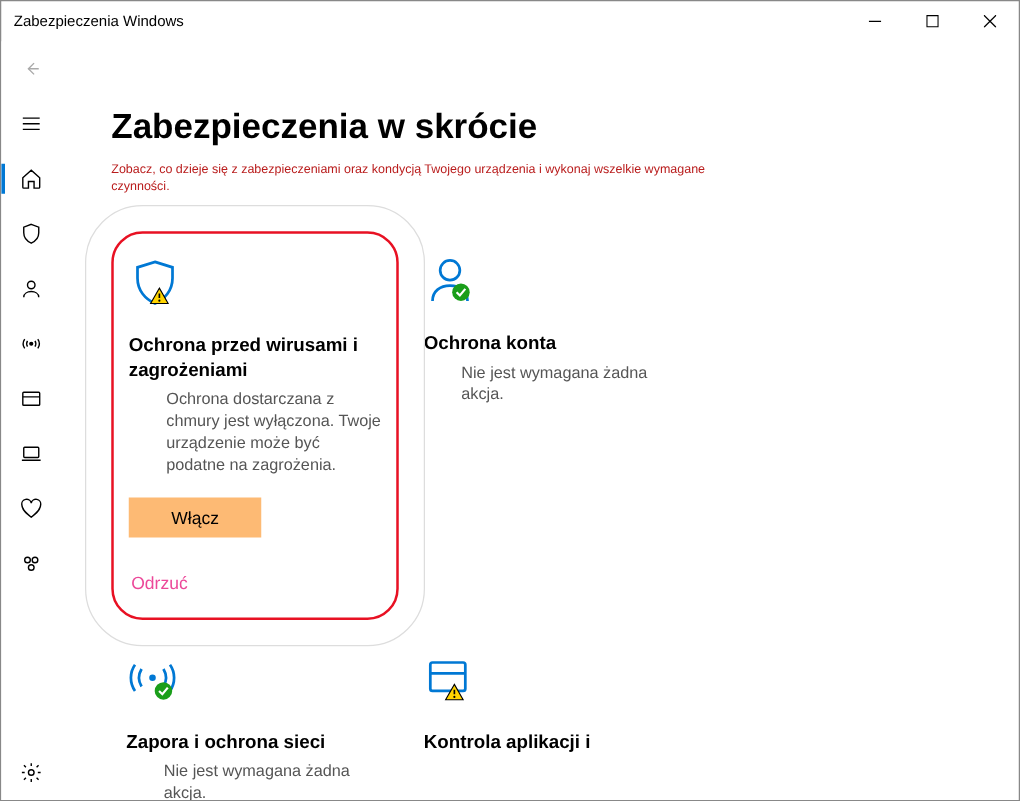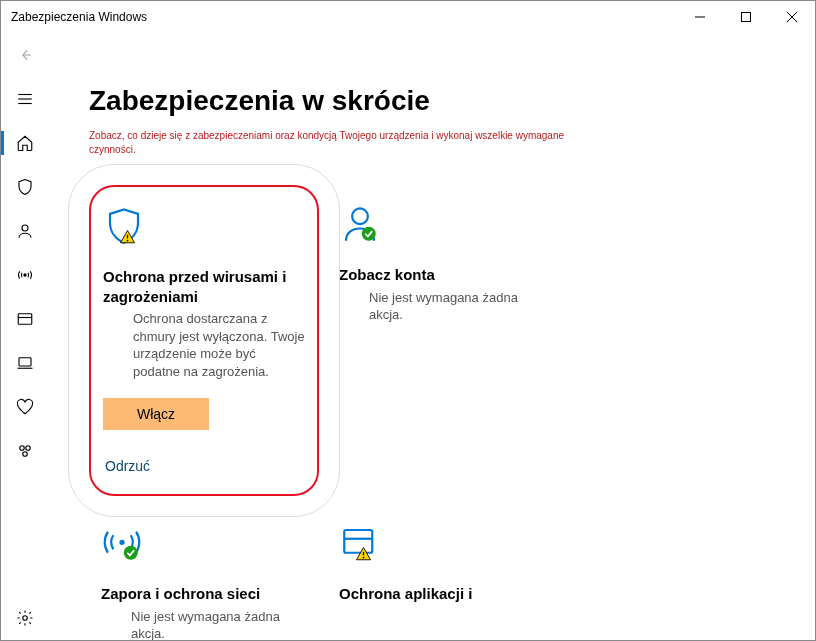--- a/index.html
+++ b/index.html
@@ -120,21 +120,21 @@
 .card-btn {
   margin-top: 18px;
   background: #fdba74;
   border: none;
   padding: 8px 34px;
   font-size: 14px;
   font-family: inherit;
   cursor: pointer;
 }
 .card-link {
-  color: #0c4a6e;
+  color: #ec4899;
   font-size: 14px;
   margin-top: 28px;
   cursor: pointer;
   margin-left: 2px;
 }
 .back-arrow {
   width: 48px;
   height: 44px;
   display: flex;
   align-items: center;
@@ -260,21 +260,21 @@
 
       <div class="card">
         <div class="card-icon">
           <svg viewBox="0 0 48 48">
             <circle cx="24" cy="14" r="9" fill="none" stroke="#0078d4" stroke-width="2.5"></circle>
             <path d="M8 42c0-9 7-14 16-14s16 5 16 14" fill="none" stroke="#0078d4" stroke-width="2.5"></path>
             <circle cx="34" cy="34" r="8" fill="#1a9e1a"></circle>
             <polyline points="30,34 33,37 38,31" fill="none" stroke="#fff" stroke-width="2"></polyline>
           </svg>
         </div>
-        <div class="card-title">Zobacz konta</div>
+        <div class="card-title">Ochrona konta</div>
         <div class="card-desc">Nie jest wymagana żadna akcja.</div>
       </div>
 
       <div class="card">
         <div class="card-icon">
           <svg viewBox="0 0 48 48">
             <path d="M8 10c-5 7-5 17 0 24M14 14c-3 5-3 11 0 16M40 10c5 7 5 17 0 24M34 14c3 5 3 11 0 16" fill="none" stroke="#0078d4" stroke-width="2.5"></path>
             <circle cx="24" cy="22" r="3" fill="#0078d4"></circle>
             <circle cx="34" cy="34" r="8" fill="#1a9e1a"></circle>
             <polyline points="30,34 33,37 38,31" fill="none" stroke="#fff" stroke-width="2"></polyline>
@@ -287,18 +287,18 @@
       <div class="card">
         <div class="card-icon">
           <svg viewBox="0 0 48 48">
             <rect x="6" y="8" width="32" height="26" rx="2" fill="none" stroke="#0078d4" stroke-width="2.5"></rect>
             <line x1="6" y1="18" x2="38" y2="18" stroke="#0078d4" stroke-width="2.5"></line>
             <path d="M28 28l8 14H20l8-14z" fill="#ffd400" stroke="#000" stroke-width="1"></path>
             <line x1="28" y1="33" x2="28" y2="37" stroke="#000" stroke-width="1.5"></line>
             <circle cx="28" cy="39.5" r="1" fill="#000"></circle>
           </svg>
         </div>
-        <div class="card-title">Ochrona aplikacji i</div>
+        <div class="card-title">Kontrola aplikacji i</div>
       </div>
 
     </div>
   </div>
 </div>
 
 </body></html>

